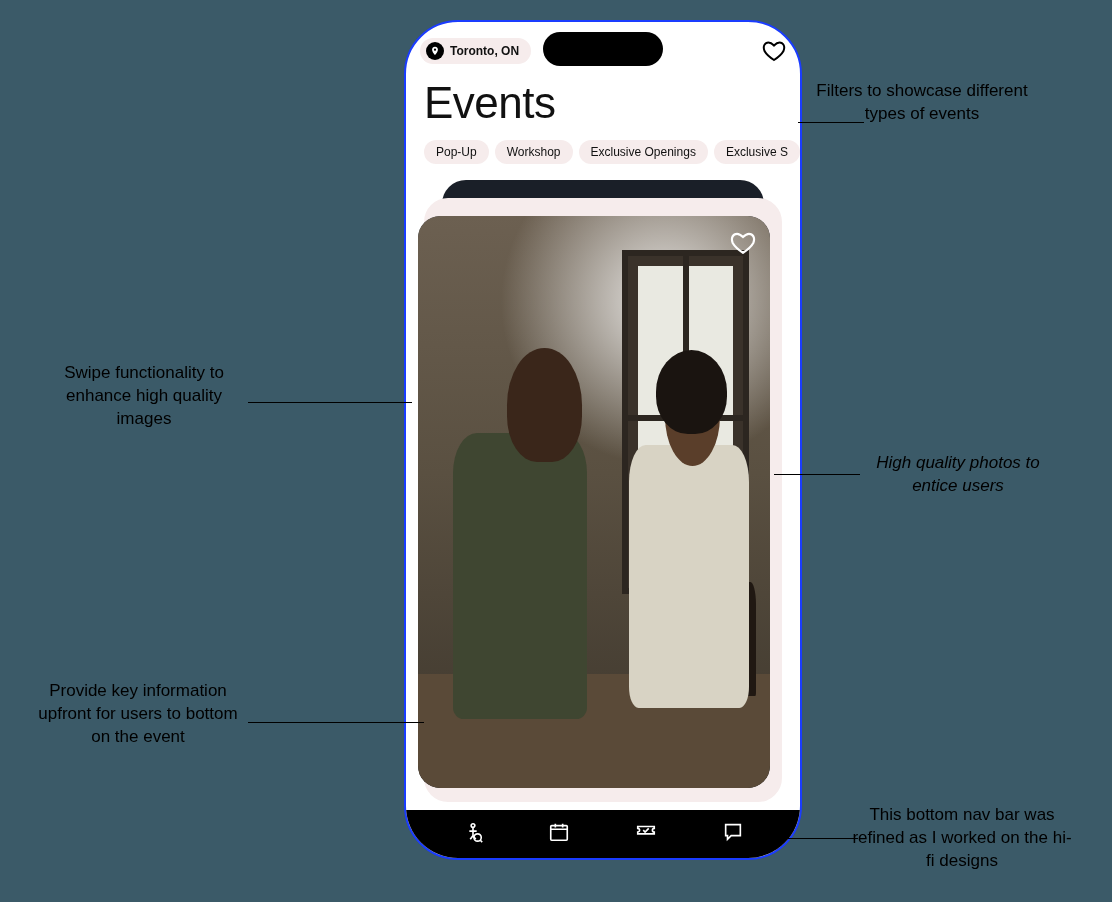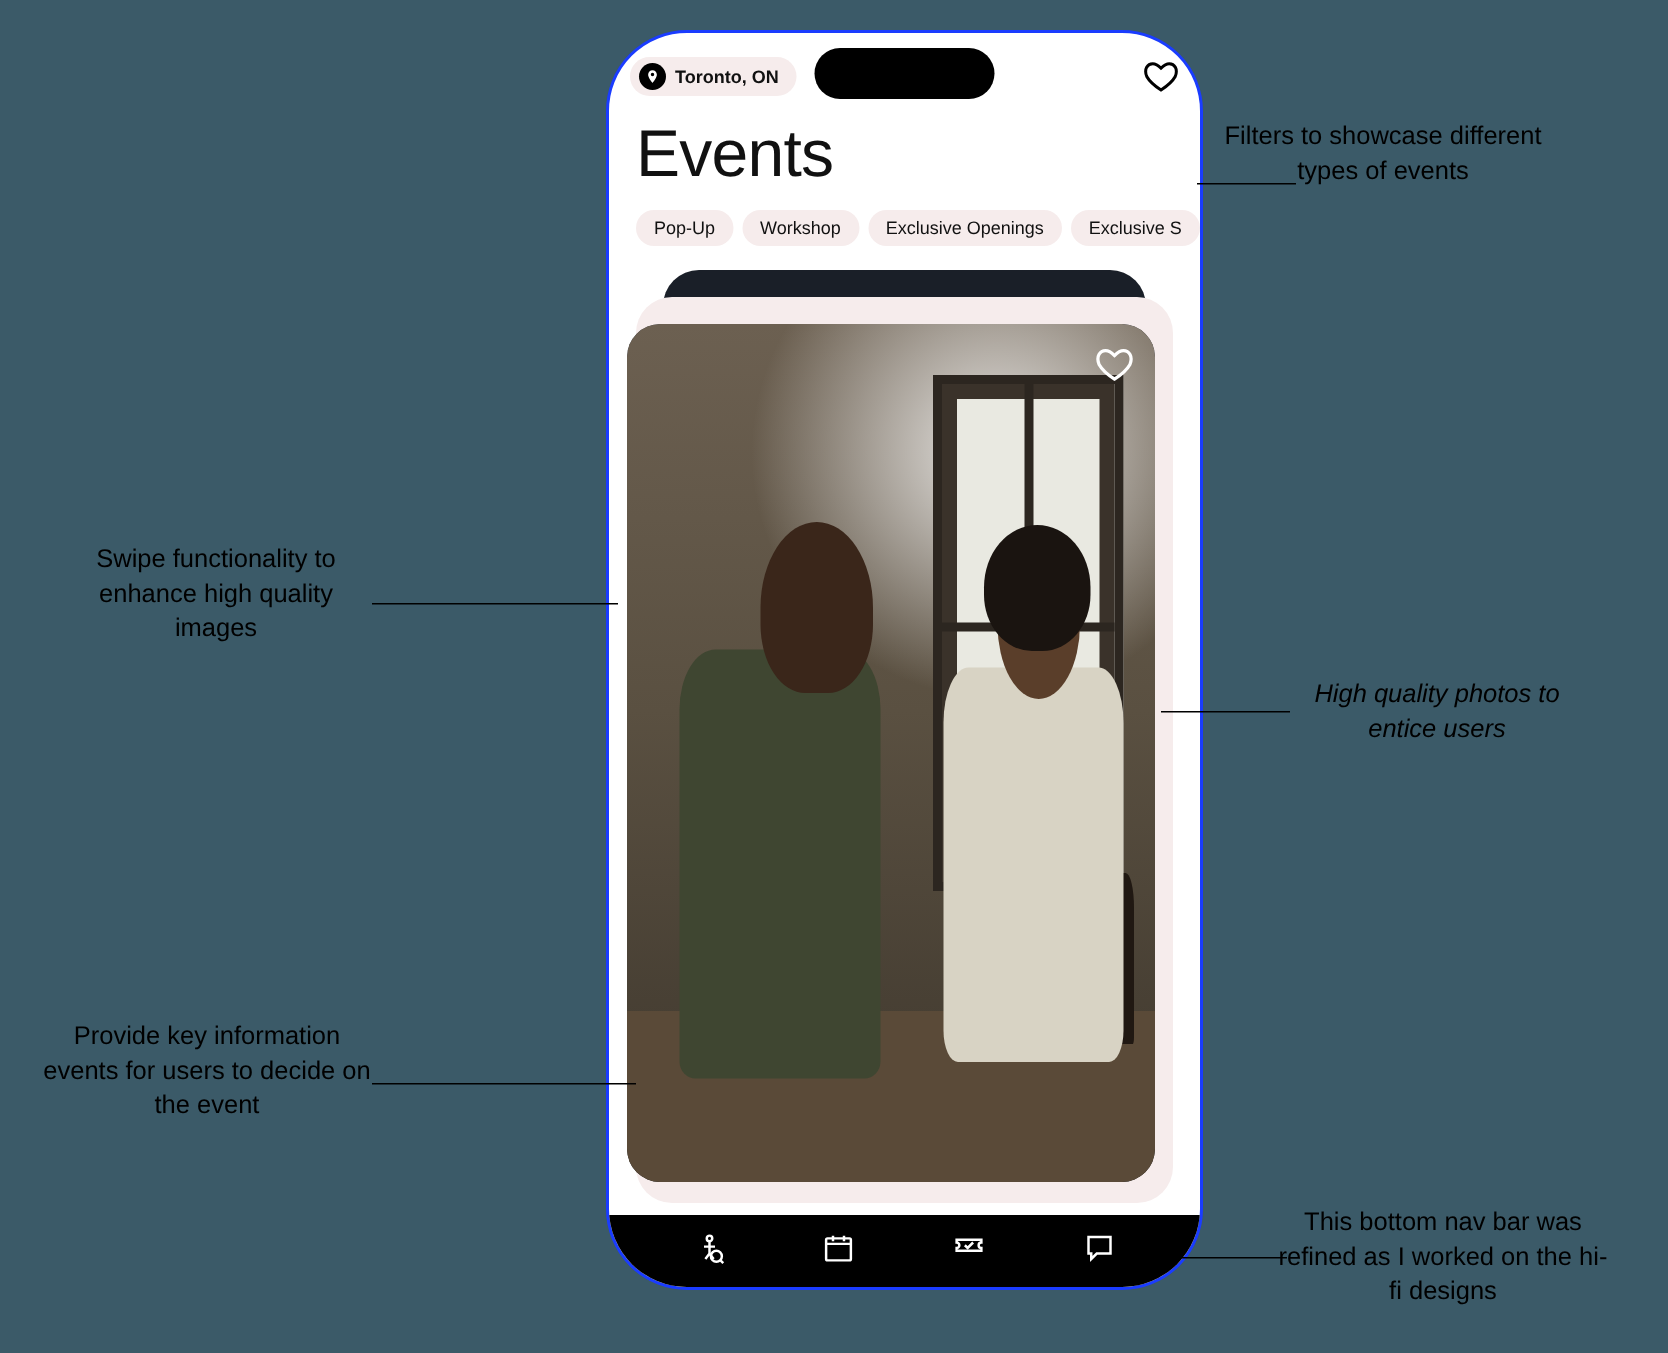--- a/index.html
+++ b/index.html
@@ -324,17 +324,17 @@
 
 <div class="anno" style="left:812px; top:80px; width:220px;">Filters to showcase different types of events</div>
 <div class="line" style="left:798px; top:122px; width:66px;"></div>
 
 <div class="anno" style="left:44px; top:362px; width:200px;">Swipe functionality to enhance high quality images</div>
 <div class="line" style="left:248px; top:402px; width:164px;"></div>
 
 <div class="anno" style="left:858px; top:452px; width:200px;font-style:italic;">High quality photos to entice users</div>
 <div class="line" style="left:774px; top:474px; width:86px;"></div>
 
-<div class="anno" style="left:28px; top:680px; width:220px;">Provide key information events for users to decide on the event</div>
+<div class="anno" style="left:28px; top:680px; width:220px;">Provide key information upfront for users to bottom on the event</div>
 <div class="line" style="left:248px; top:722px; width:176px;"></div>
 
 <div class="anno" style="left:852px; top:804px; width:220px;">This bottom nav bar was refined as I worked on the hi-fi designs</div>
 <div class="line" style="left:772px; top:838px; width:86px;"></div>
 
 </body></html>

